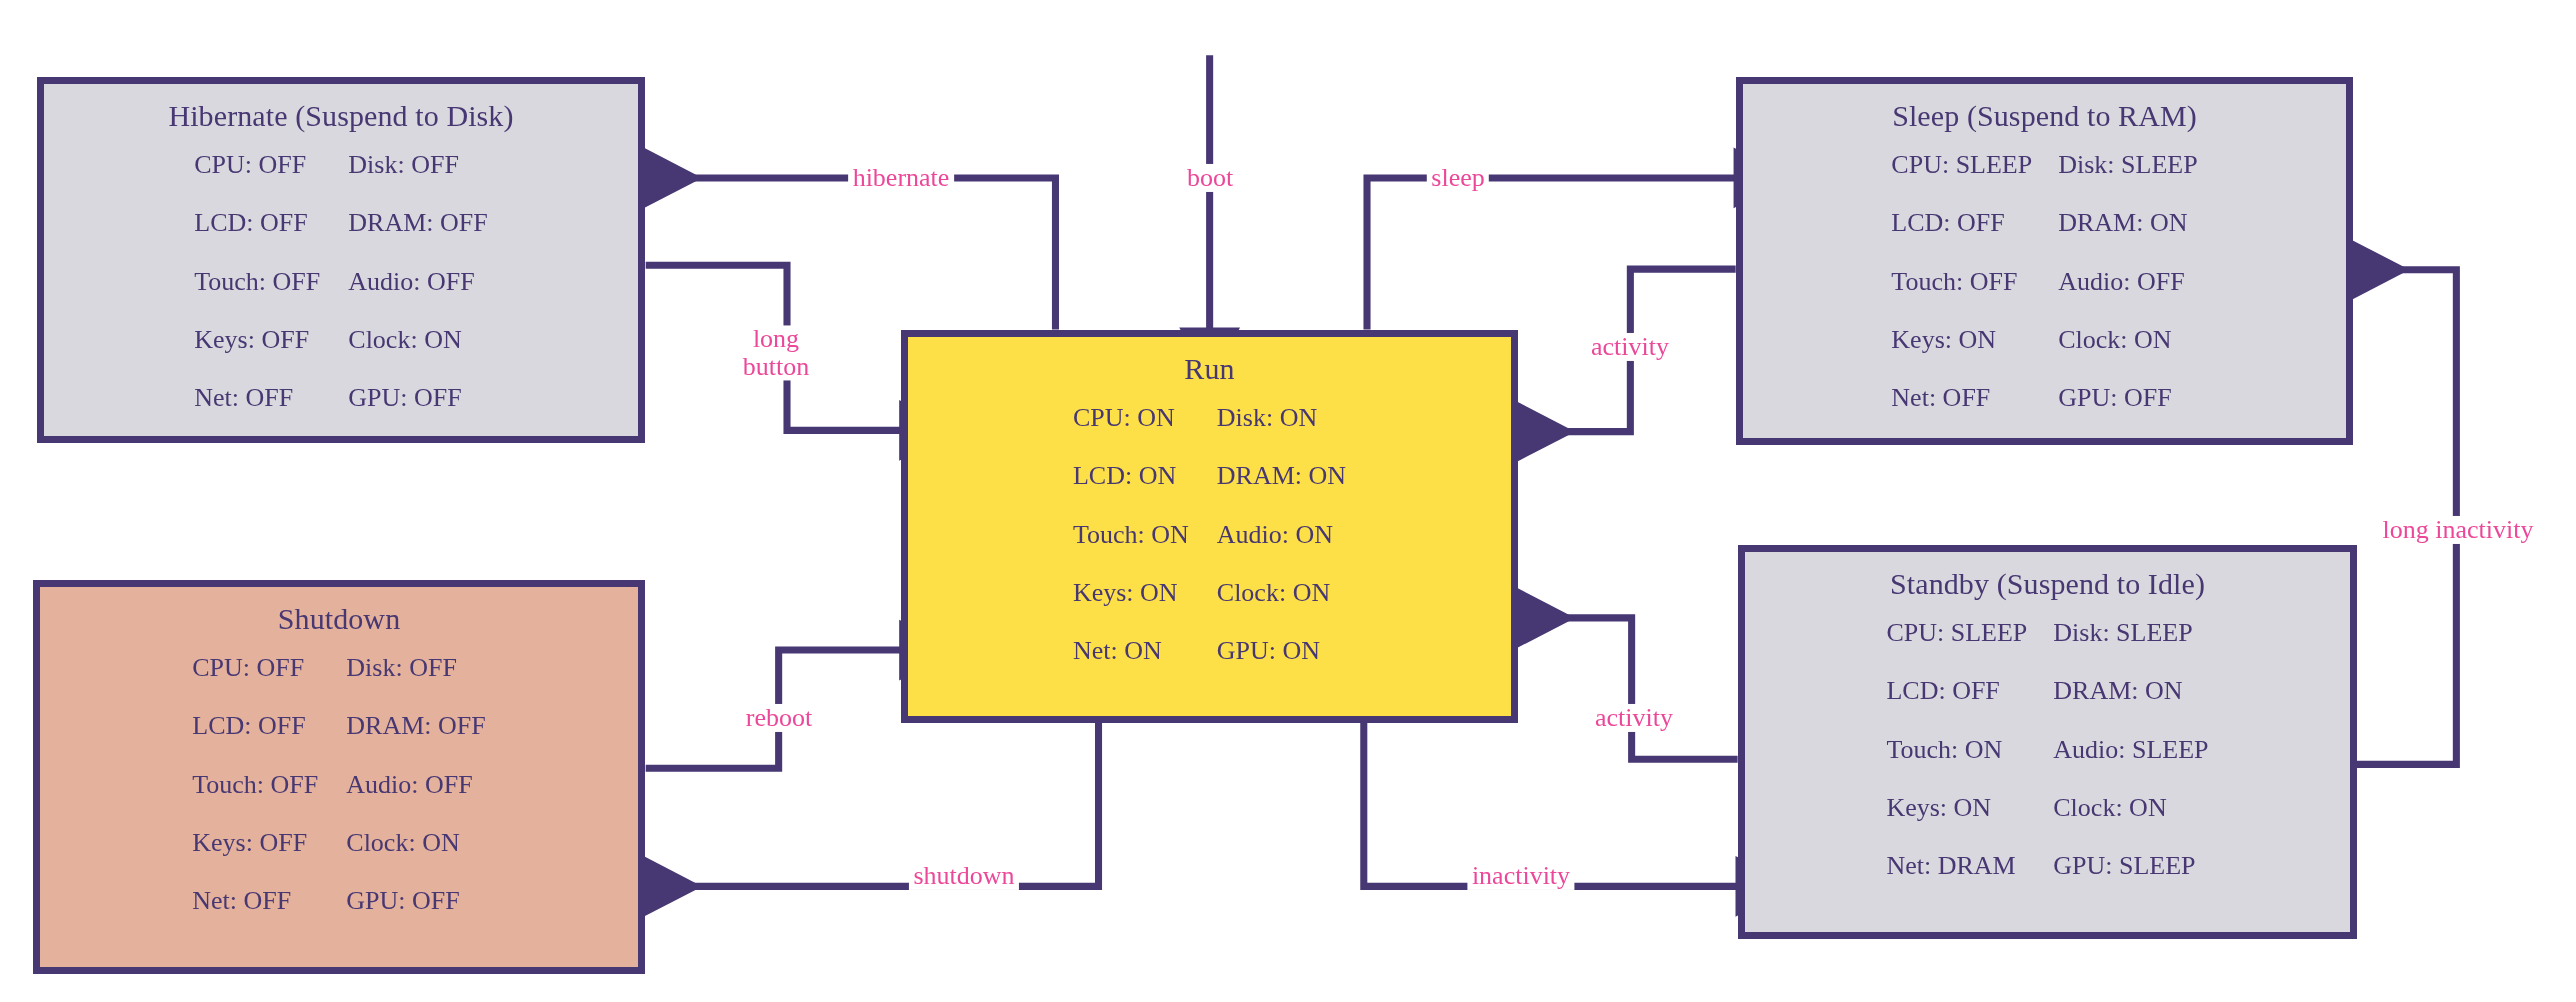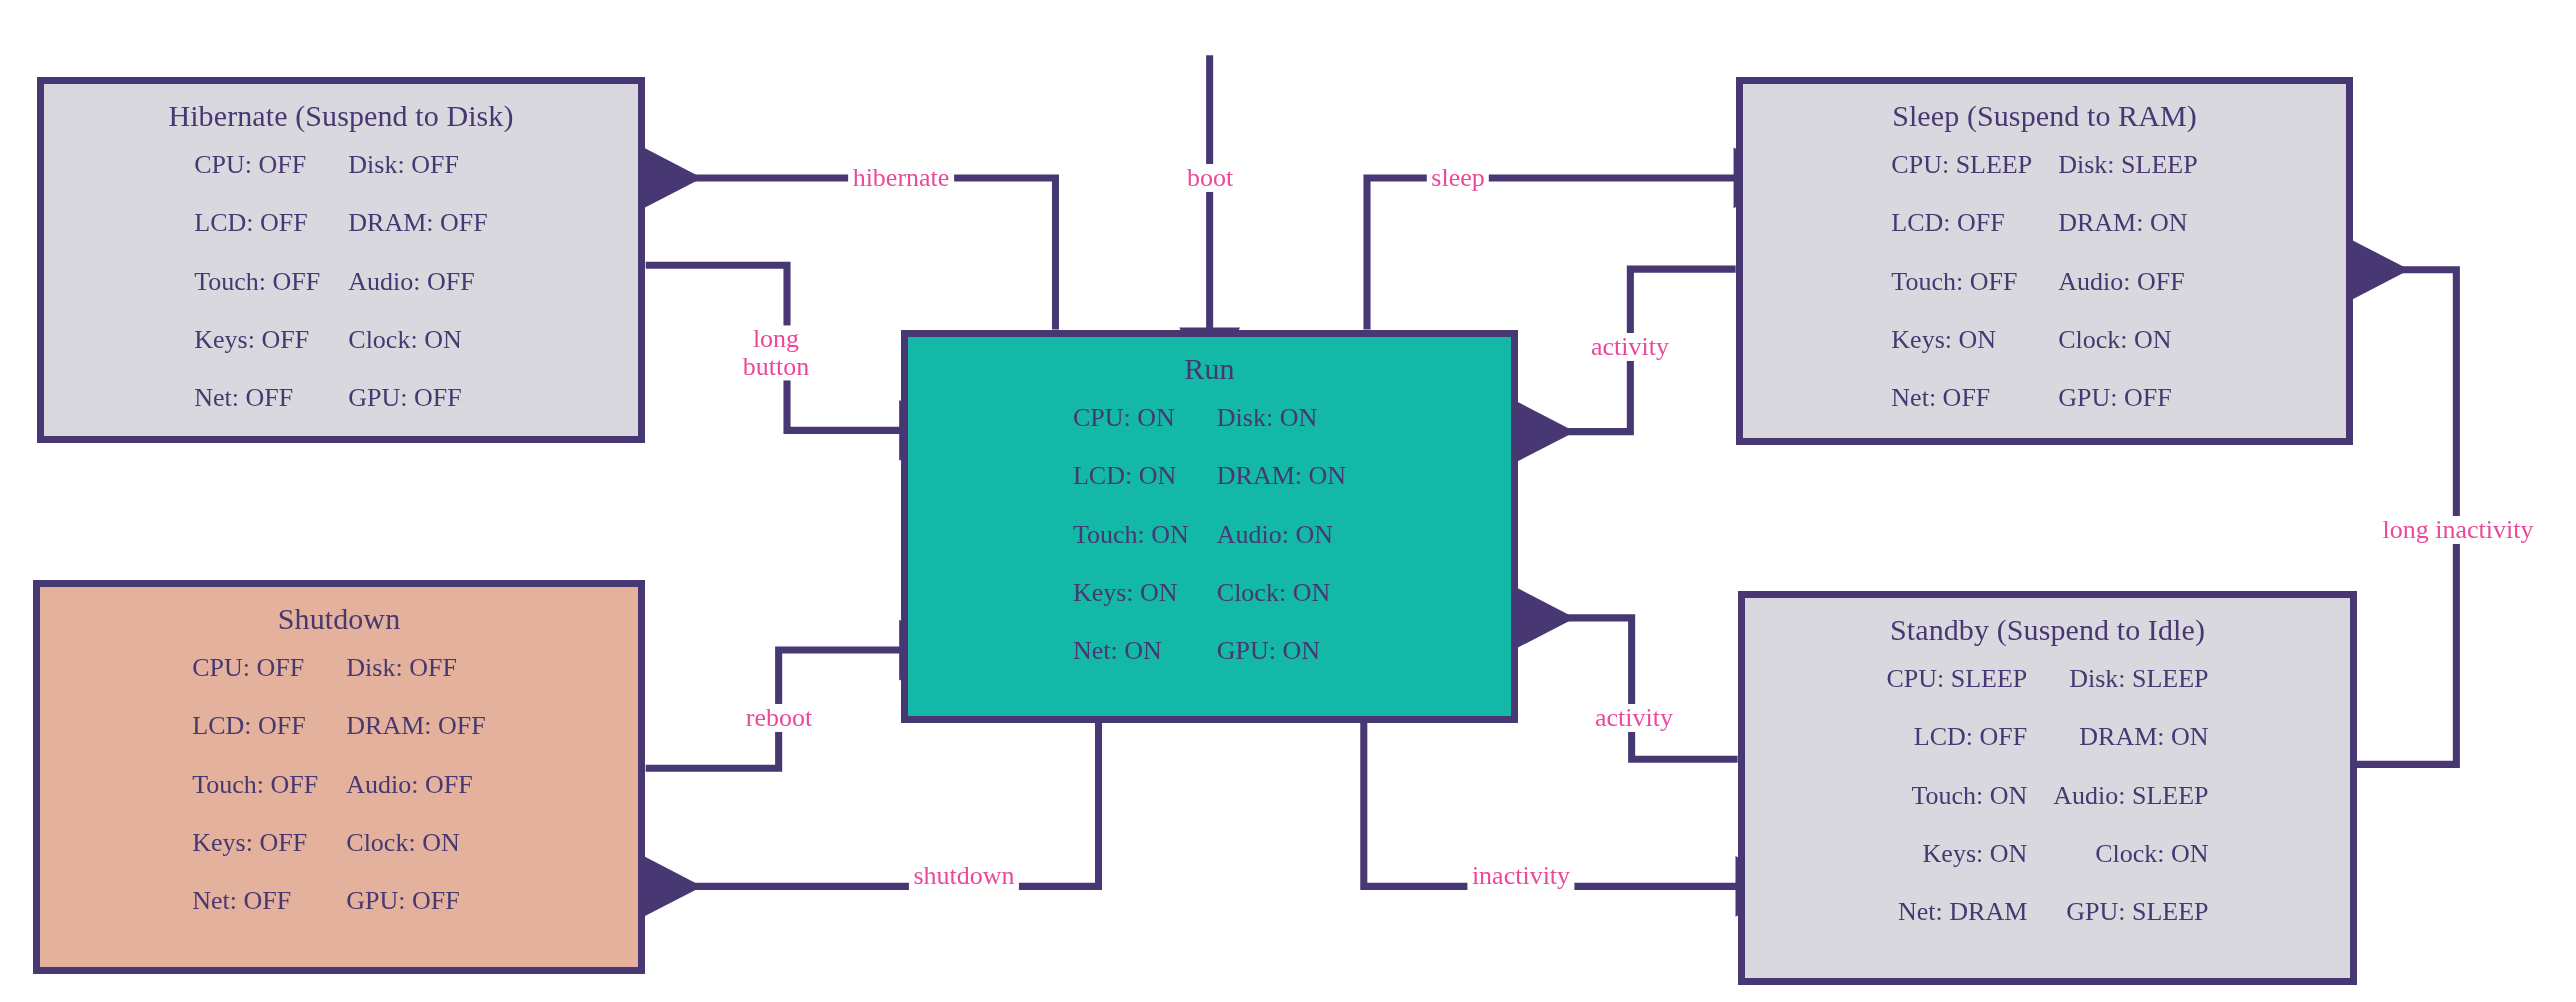--- a/index.html
+++ b/index.html
@@ -30,21 +30,21 @@
   
   .state-box {
     position: absolute;
     box-sizing: border-box;
     border: 7px solid #473772;
     display: flex;
     flex-direction: column;
     align-items: center;
   }
   .state-box.fill-grey   { background: #d9d8de; }
-  .state-box.fill-blue   { background: #14b8a6; }
+  .state-box.fill-blue   { background: #fde047; }
   .state-box.fill-orange { background: #e3b19c; }
 
   .box-title {
     color: #473772;
     font-size: 30px;
     line-height: 1;
     letter-spacing: 0.1px;
     white-space: nowrap;
     margin-top: 16.7px;
   }
@@ -177,21 +177,21 @@
       <div class="attr-cell">DRAM: OFF</div>
       <div class="attr-cell">Touch: OFF</div>
       <div class="attr-cell">Audio: OFF</div>
       <div class="attr-cell">Keys: OFF</div>
       <div class="attr-cell">Clock: ON</div>
       <div class="attr-cell">Net: OFF</div>
       <div class="attr-cell">GPU: OFF</div>
     </div>
   </div>
 
-  <div class="state-box fill-grey" style="left:1738px; top:591px; width:619px; height:394px;text-align:right;">
+  <div class="state-box fill-grey" style="left:1738px; top:545px; width:619px; height:394px;">
     <div class="box-title">Standby (Suspend to Idle)</div>
     <div class="attr-grid tight">
       <div class="attr-cell">CPU: SLEEP</div>
       <div class="attr-cell">Disk: SLEEP</div>
       <div class="attr-cell">LCD: OFF</div>
       <div class="attr-cell">DRAM: ON</div>
       <div class="attr-cell">Touch: ON</div>
       <div class="attr-cell">Audio: SLEEP</div>
       <div class="attr-cell">Keys: ON</div>
       <div class="attr-cell">Clock: ON</div>

